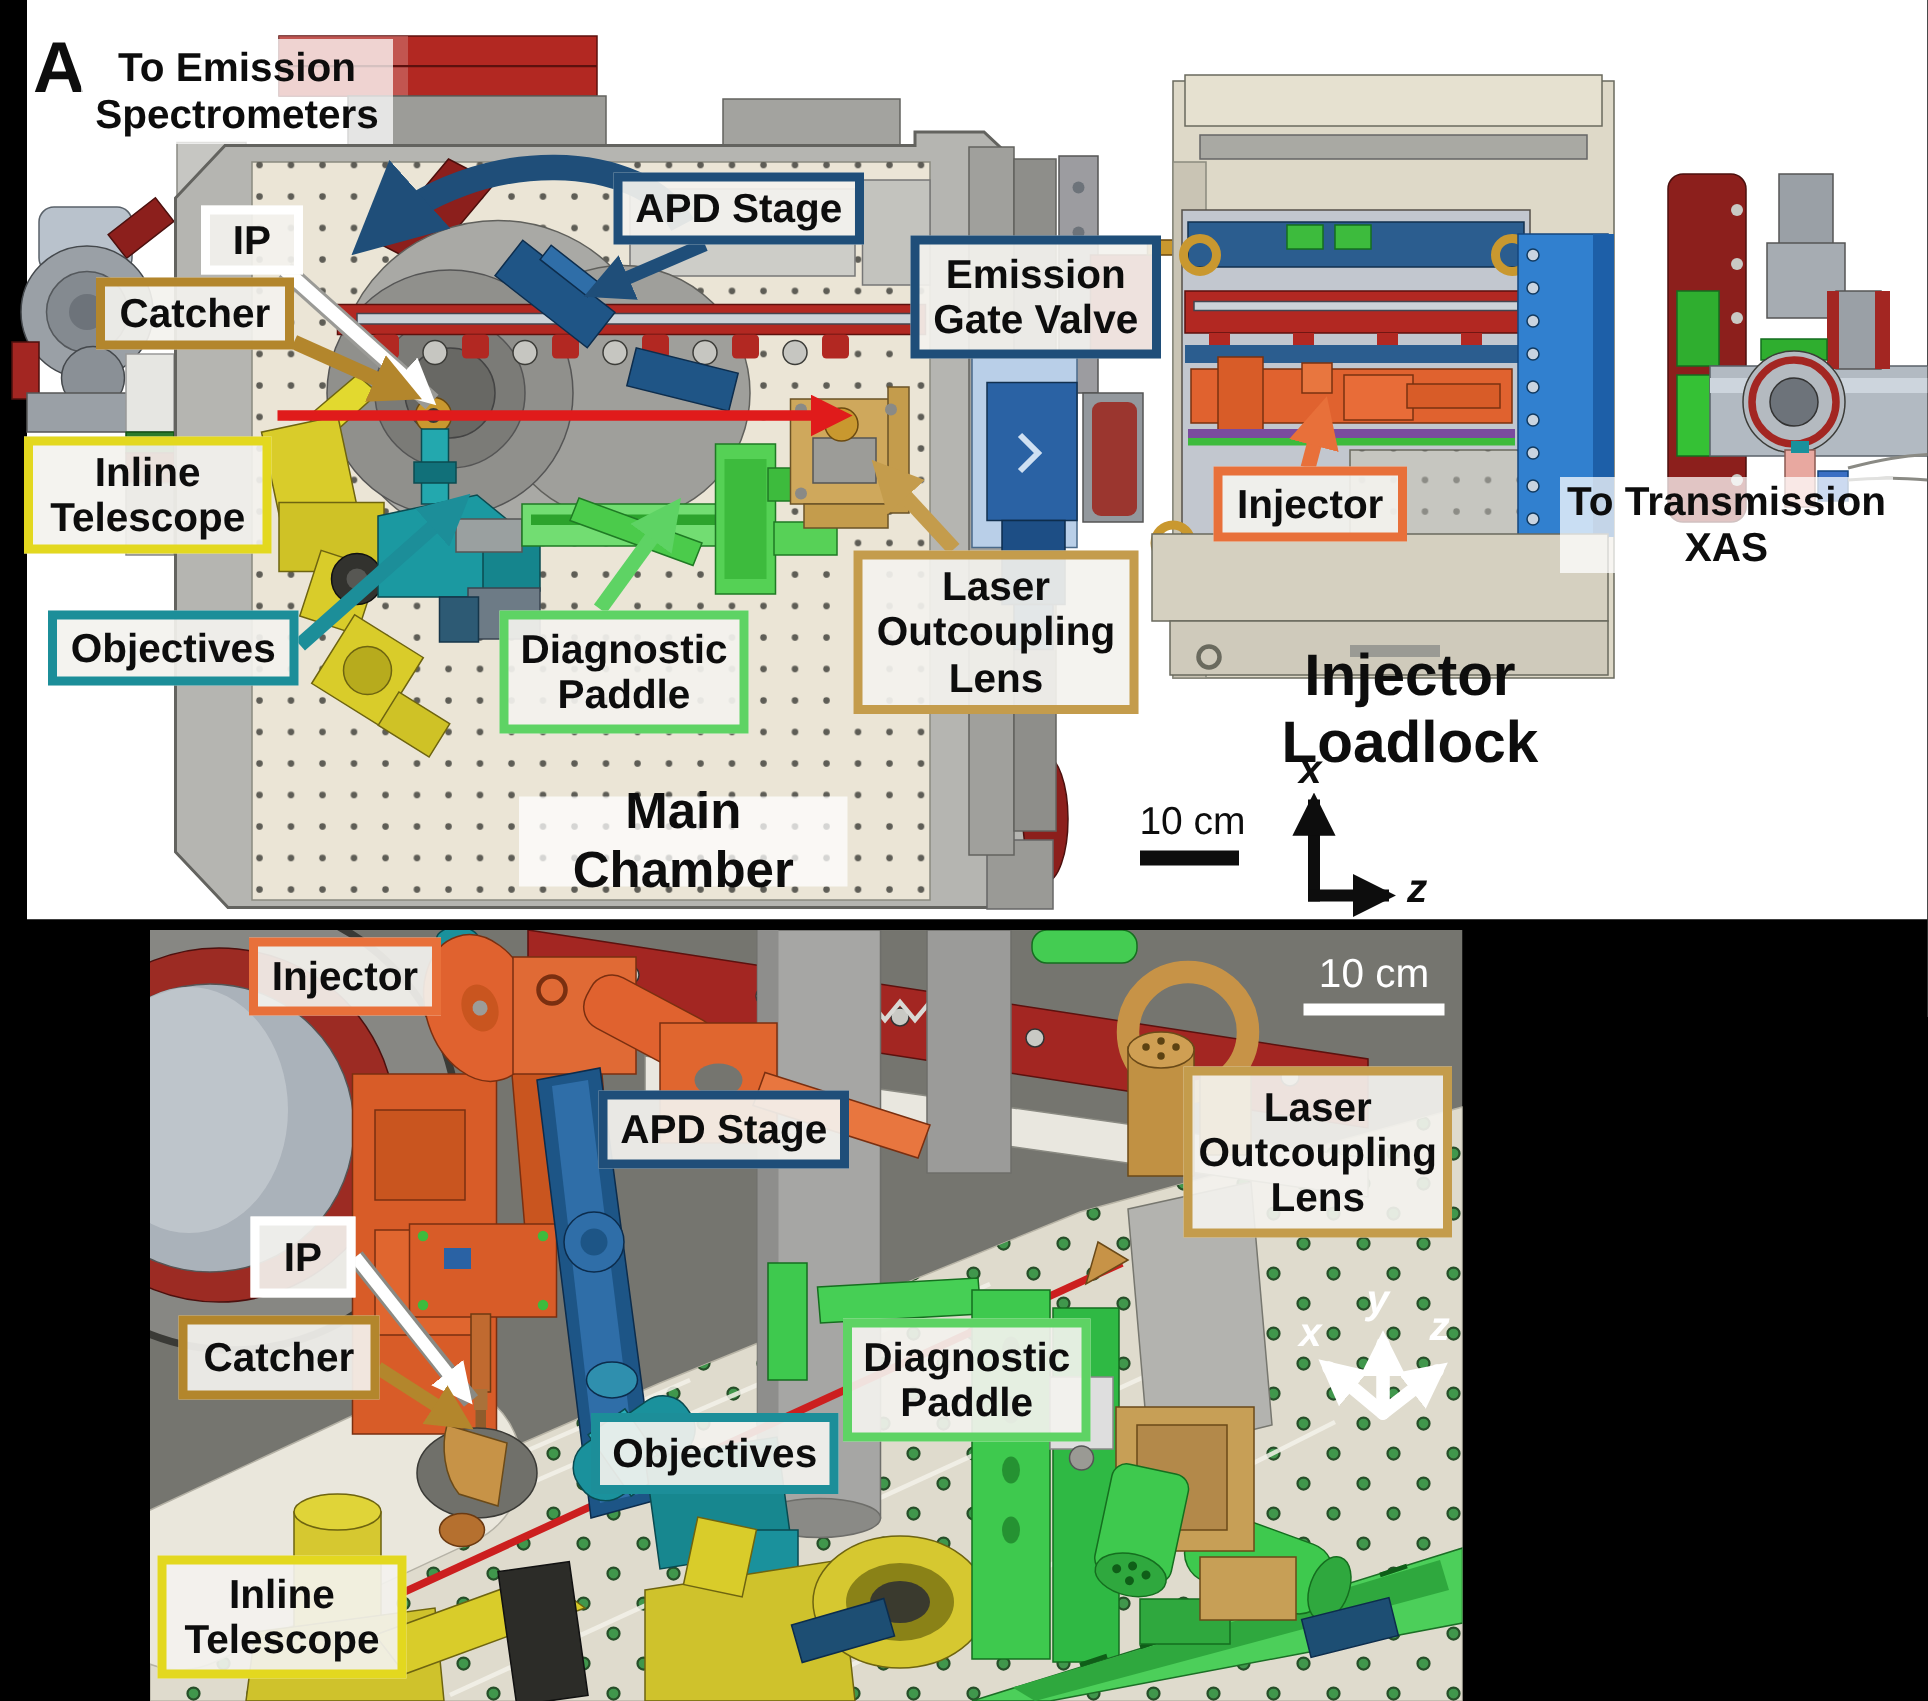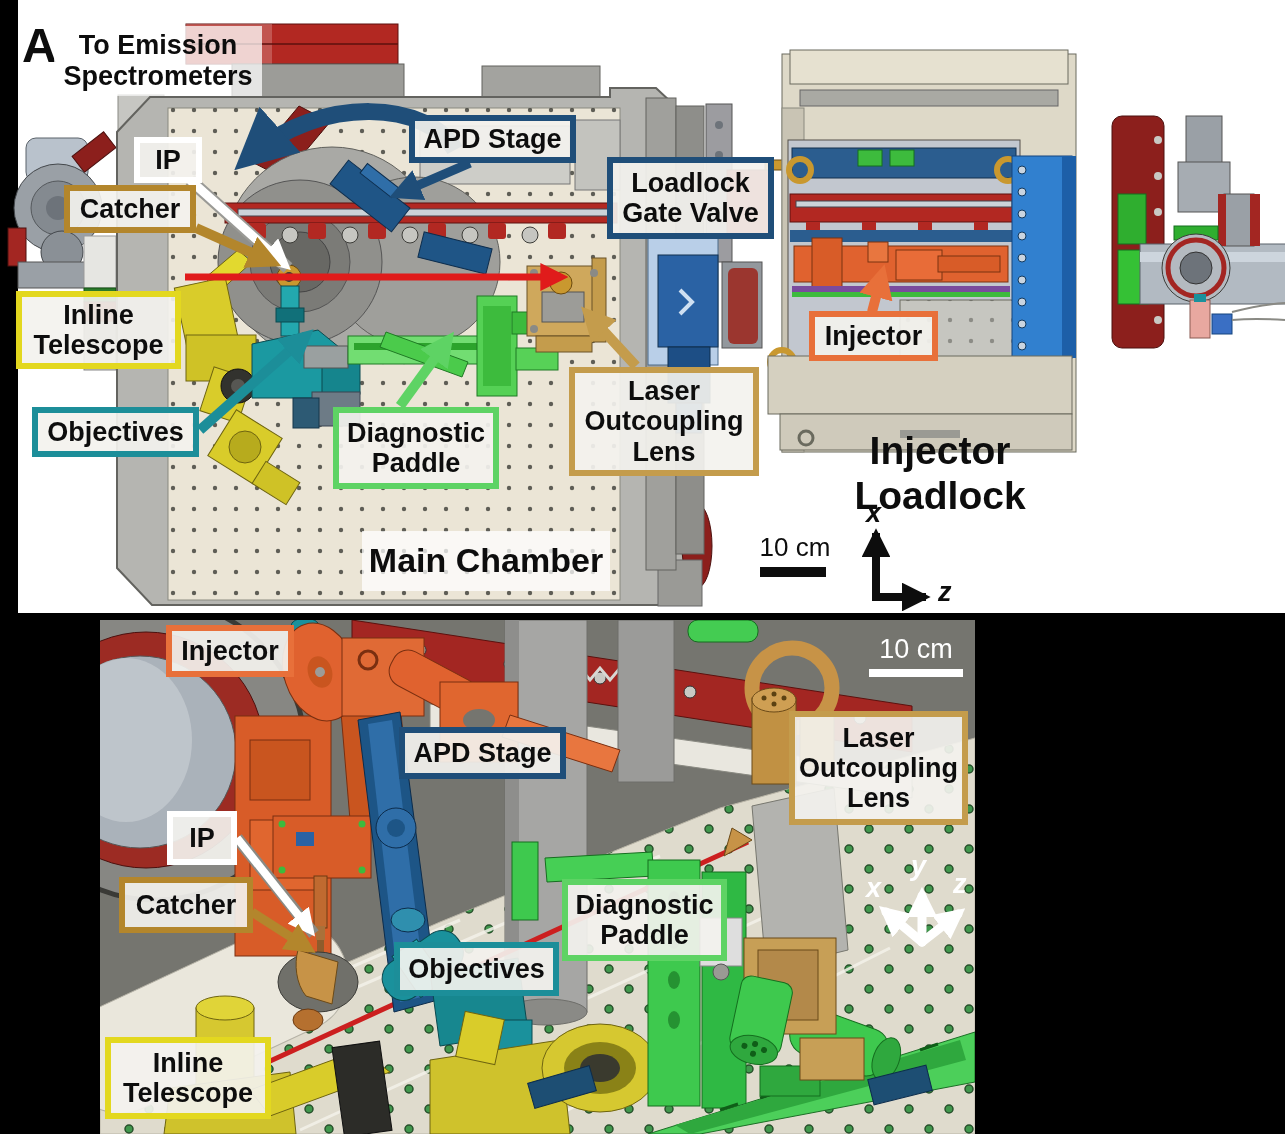--- a/index.html
+++ b/index.html
@@ -479,34 +479,35 @@
 <div id="panelA-tag">A</div>
 
 <div class="plain bg" style="left:54px;top:26px;width:208px;height:70px;font-size:27px">To Emission Spectrometers</div>
 
 <div class="callout" style="left: 134px; top: 137px; width: 68px; height: 46px; border-color: rgb(255, 255, 255);">IP</div>
 
 <div class="callout" style="left: 64px; top: 185px; width: 132px; height: 48px; border-color: rgb(179, 134, 44);">Catcher</div>
 
 <div class="callout" style="left: 409px; top: 115px; width: 167px; height: 48px; border-color: rgb(31, 78, 121);">APD Stage</div>
 
-<div class="callout" style="left: 607px; top: 157px; width: 167px; height: 82px; border-color: rgb(31, 78, 121);">Loadlock Gate Valve</div>
+<div class="callout" style="left: 607px; top: 157px; width: 167px; height: 82px; border-color: rgb(31, 78, 121);">Emission Gate Valve</div>
 
 <div class="callout" style="left: 16px; top: 291px; width: 165px; height: 78px; border-color: rgb(227, 216, 31);">Inline Telescope</div>
 
 <div class="callout" style="left: 32px; top: 407px; width: 167px; height: 50px; border-color: rgb(28, 142, 153);">Objectives</div>
 
 <div class="callout" style="left: 333px; top: 407px; width: 166px; height: 82px; border-color: rgb(94, 211, 100);">Diagnostic Paddle</div>
 
 <div class="callout" style="left: 569px; top: 367px; width: 190px; height: 109px; padding: 2px 4px; border-color: rgb(196, 156, 76);">Laser Outcoupling Lens</div>
 
 <div class="callout" style="left: 809px; top: 311px; width: 129px; height: 50px; border-color: rgb(232, 112, 58);">Injector</div>
 
-<div class="plain bg" style="left:362px;top:531px;width:248px;height:60px;font-size:34px">Main Chamber</div>
-
+<div class="plain bg" style="left:346px;top:531px;width:219px;height:60px;font-size:34px">Main Chamber</div>
+
+<div class="plain bg" style="left:1040px;top:318px;width:222px;height:64px;font-size:27px">To Transmission XAS</div>
 
 <div class="plain" style="left:790px;top:452px;width:300px;height:44px;font-size:39px;justify-content:flex-start">Injector Loadlock</div>
 
 <div class="plain" style="left:755px;top:532px;width:80px;height:32px;font-size:26px;font-weight:normal">10 cm</div>
 <div class="bar" style="left:760px;top:567px;width:66px;height:10px;background:#0d0d0d"></div>
 
 <div class="axis" style="left:866px;top:498px">x</div>
 <div class="axis" style="left:938px;top:577px">z</div>
 
 <div class="callout" style="left: 166px; top: 625px; width: 128px; height: 52px; border-color: rgb(232, 112, 58);">Injector</div>

